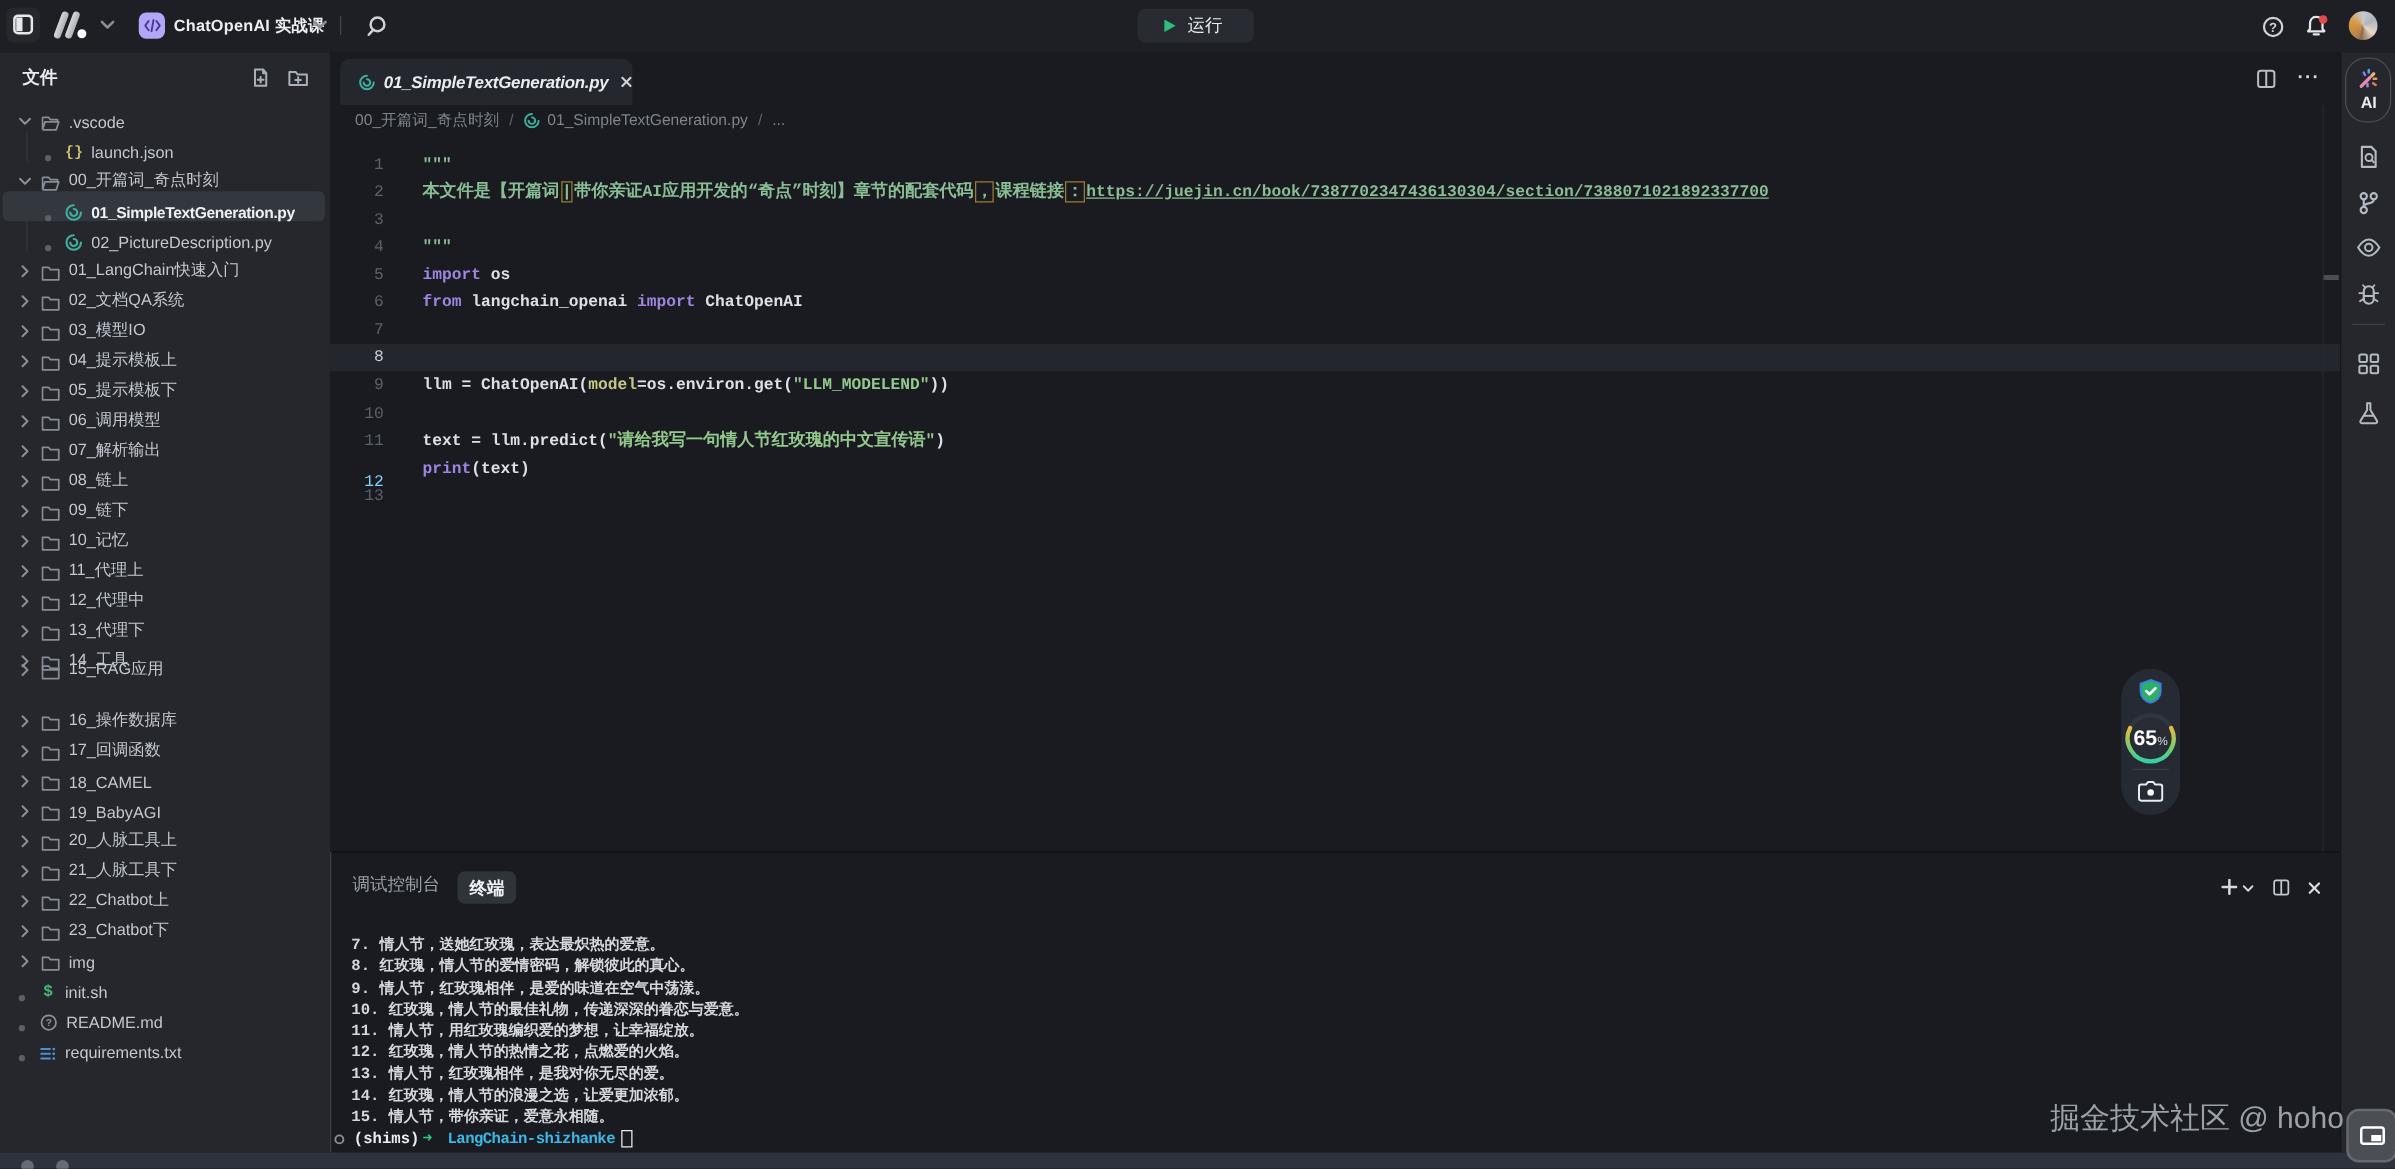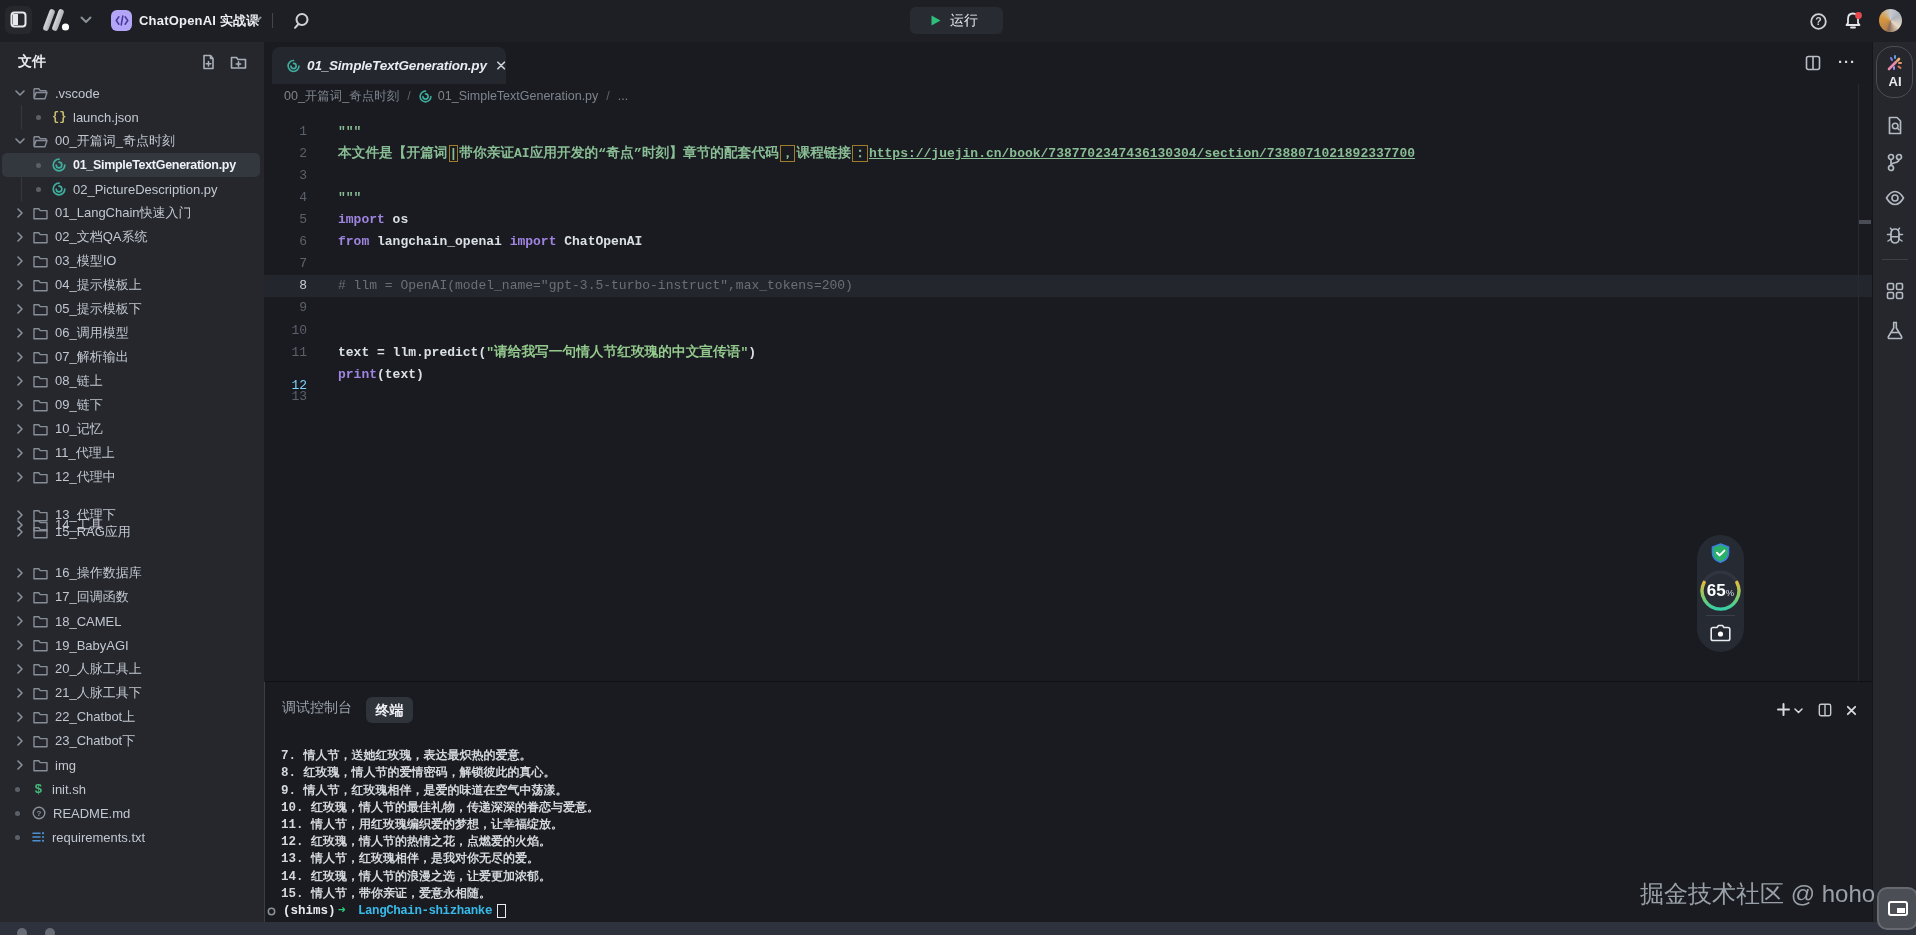--- a/index.html
+++ b/index.html
@@ -4,21 +4,21 @@
 <style>
 *{margin:0;padding:0;box-sizing:border-box}
 html,body{width:1916px;height:935px;overflow:hidden;background:#191b20}
 body{font-family:"Liberation Sans",sans-serif;position:relative;color:#c2c7d0}
 .abs{position:absolute}
 svg{display:block}
 
 #topbar{position:absolute;left:0;top:0;width:1916px;height:42px;background:#1d1f24}
 
 #sidebar{position:absolute;left:0;top:42px;width:264px;height:880px;background:#25272d}
-.trow{position:absolute;left:2px;width:258px;height:24px;display:flex;align-items:center;font-size:13px;color:#c2c7d0;white-space:nowrap}
+.trow{position:absolute;left:2px;width:258px;height:24px;display:flex;align-items:flex-end;font-size:13px;color:#c2c7d0;white-space:nowrap}
 .trow .chev{width:16px;display:flex;justify-content:center;flex:none}
 .trow .ficon{flex:none;margin-right:7px}
 .bullet{width:5px;height:5px;border-radius:50%;background:#5b6068;flex:none}
 
 #editor{position:absolute;left:264px;top:42px;width:1608px;height:639px;background:#191b20}
 #tabstrip{position:absolute;left:264px;top:42px;width:1608px;height:42px;background:#141619}
 #tab1{position:absolute;left:272px;top:47px;width:234px;height:37px;background:#24272e;border-radius:8px 8px 0 0;display:flex;align-items:center}
 #crumbs{position:absolute;left:284px;top:86px;height:20px;display:flex;align-items:center;font-size:12.5px;color:#7e848d;white-space:nowrap}
 #code{position:absolute;left:264px;top:110px;width:1608px;height:571px;font-family:"Liberation Mono",monospace;font-size:13px;font-weight:700}
 .cl{position:absolute;height:22px;line-height:22px;white-space:pre}
@@ -285,21 +285,21 @@
         <span style="width:10px"></span>
         <svg class="chev" width="16" height="16" viewBox="0 0 16 16">
           <path d="M6 4 L10 8 L6 12" stroke="#8a9099" stroke-width="1.6" fill="none" stroke-linecap="round" stroke-linejoin="round"></path>
         </svg>
         <span style="width:5px"></span>
         <svg class="ficon" width="15" height="13" viewBox="0 0 15 13">
           <path d="M1 1.8 H5.8 L7.2 3.6 H14 V11.8 H1 Z" fill="none" stroke="#878d96" stroke-width="1.4" stroke-linejoin="round"></path>
         </svg>
         <span>12_代理中</span>
       </div>
-  <div class="trow" style="top:461px">
+  <div class="trow" style="top:447px">
         <span style="width:10px"></span>
         <svg class="chev" width="16" height="16" viewBox="0 0 16 16">
           <path d="M6 4 L10 8 L6 12" stroke="#8a9099" stroke-width="1.6" fill="none" stroke-linecap="round" stroke-linejoin="round"></path>
         </svg>
         <span style="width:5px"></span>
         <svg class="ficon" width="15" height="13" viewBox="0 0 15 13">
           <path d="M1 1.8 H5.8 L7.2 3.6 H14 V11.8 H1 Z" fill="none" stroke="#878d96" stroke-width="1.4" stroke-linejoin="round"></path>
         </svg>
         <span>13_代理下</span>
       </div>
@@ -491,22 +491,22 @@
  <div class="cl" style="left:74px;top:32.7px"><span class="grn"><span class="cjk">本文件是【开篇词</span><span class="bx grn">|</span><span class="cjk">带你亲证</span>AI<span class="cjk">应用开发的“奇点”时刻】章节的配套代码</span><span class="bx grn"><span class="cjk">，</span></span><span class="cjk">课程链接</span><span class="bx grn"><span class="cjk">：</span></span><a class="lnk">https://juejin.cn/book/7387702347436130304/section/7388071021892337700</a></span></div>
  <div class="ln" style="top:54.8px;color:#5b616b">3</div>
  <div class="ln" style="top:76.9px;color:#5b616b">4</div>
  <div class="cl" style="left:74px;top:76.9px"><span class="grn">"""</span></div>
  <div class="ln" style="top:99.0px;color:#5b616b">5</div>
  <div class="cl" style="left:74px;top:99.0px"><span class="kw">import</span><span class="wh"> os</span></div>
  <div class="ln" style="top:121.1px;color:#5b616b">6</div>
  <div class="cl" style="left:74px;top:121.1px"><span class="kw">from</span><span class="wh"> langchain_openai </span><span class="kw">import</span><span class="wh"> ChatOpenAI</span></div>
  <div class="ln" style="top:143.2px;color:#5b616b">7</div>
  <div class="ln" style="top:165.3px;color:#c6ccd4">8</div>
- <div class="cl" style="left:74px;top:165.3px"><span class="cmt"># llm = OpenAI(model_name="gpt-3.5-turbo-instruct",max_tokens=200)</span></div>
  <div class="ln" style="top:187.4px;color:#5b616b">9</div>
+ <div class="cl" style="left:74px;top:187.4px"><span class="wh">llm = ChatOpenAI(</span><span class="olv">model</span><span class="wh">=os.environ.get(</span><span class="str">"LLM_MODELEND"</span><span class="wh">))</span></div>
  <div class="ln" style="top:209.5px;color:#5b616b">10</div>
  <div class="ln" style="top:231.6px;color:#5b616b">11</div>
  <div class="cl" style="left:74px;top:231.6px"><span class="wh">text = llm.predict(</span><span class="str">"<span class="cjk">请给我写一句情人节红玫瑰的中文宣传语</span>"</span><span class="wh">)</span></div>
  <div class="ln" style="top:265px;color:#7dd3fc">12</div>
  <div class="cl" style="left:74px;top:253.7px"><span class="kw">print</span><span class="wh">(text)</span></div>
  <div class="ln" style="top:275.8px;color:#5b616b">13</div>
 </div>
 <div id="panel">
  <div class="abs" style="left:17px;top:17px;font-size:14px;color:#9aa0a9">调试控制台</div>
  <div class="abs" style="left:101px;top:15px;width:47px;height:26px;background:#2f333a;border-radius:6px;text-align:center;line-height:26px;font-size:14px;font-weight:700;color:#eef1f5">终端</div>

